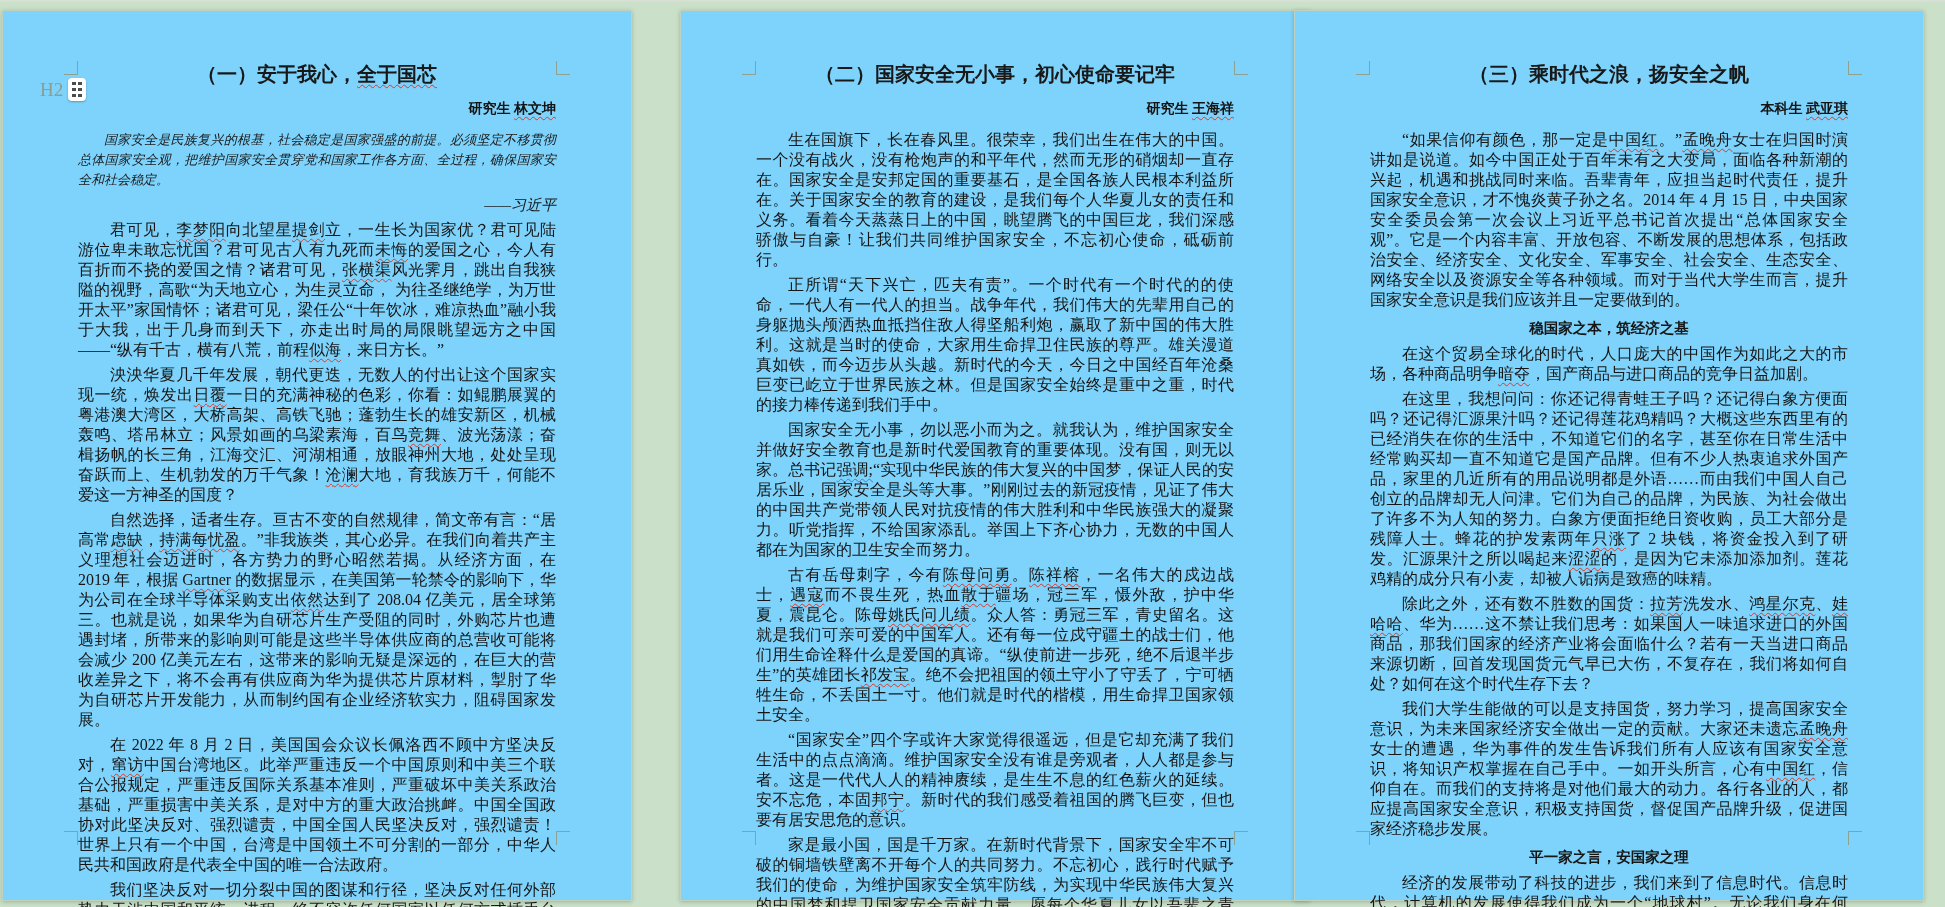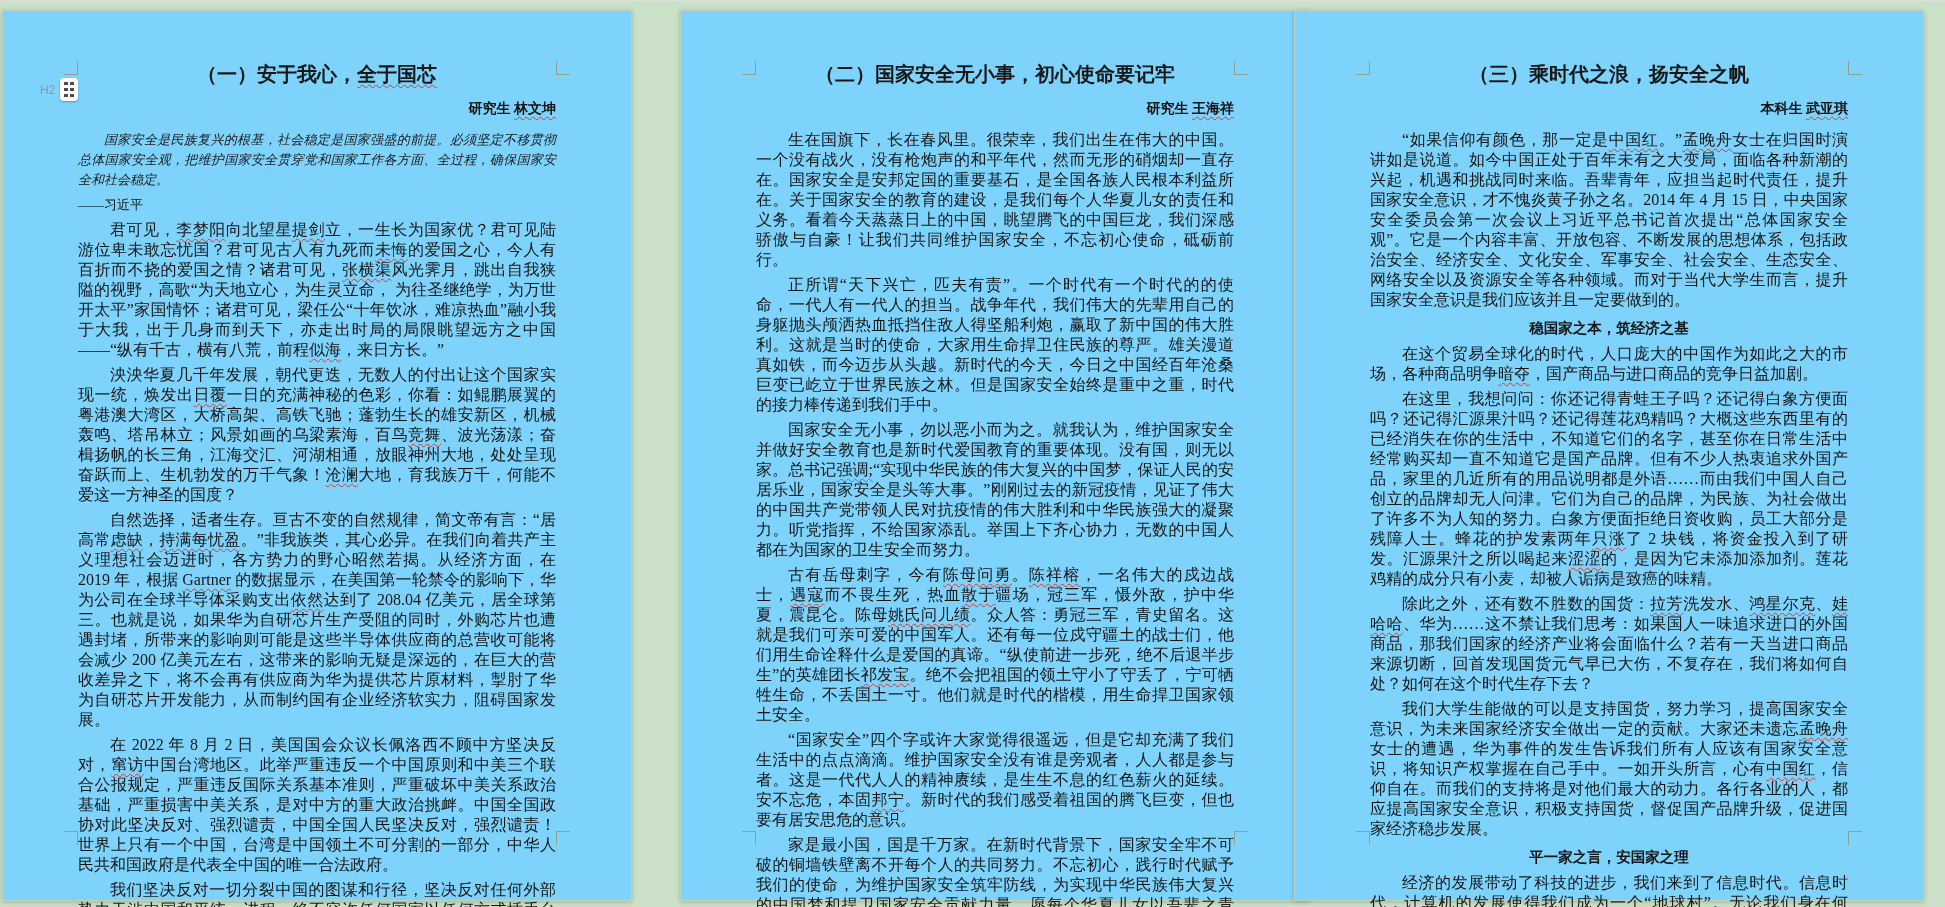--- a/index.html
+++ b/index.html
@@ -33,21 +33,21 @@
   }
   .author{
     font-size:14px;line-height:18px;text-align:right;
     color:#141414;margin:0 0 12px 0;font-weight:bold;
   }
   .blk{
     font-size:16px;line-height:20px;color:#161616;
     text-align:justify;text-indent:2em;margin:5px 0;
   }
   .blk.quote{font-style:italic;font-size:13px;color:#1b1b1b;}
-  .blk.attribution{text-align:left;text-indent:0;font-size:13px;margin-top:2px;}
+  .blk.attribution{text-align:right;text-indent:0;font-style:italic;font-size:15px;margin-top:2px;}
   .blk.subheading{
     font-family:"Liberation Sans", sans-serif;
     font-weight:700;font-size:14.5px;text-align:center;text-indent:0;
     margin:8px 0 6px 0;color:#161616;
   }
   .sp{
     text-decoration:underline wavy #d93a2b 1px;
     text-decoration-skip-ink:none;text-underline-offset:3px;
   }
   .gr{
@@ -58,22 +58,22 @@
   
   .mark{position:absolute;width:13px;height:13px;border:0 solid #8fa08f;}
   .mark.tl{left:61px;top:50px;border-right-width:1px;border-bottom-width:1px;}
   .mark.tr{right:61px;top:50px;border-left-width:1px;border-bottom-width:1px;}
   .mark.bl{left:61px;top:820px;border-right-width:1px;border-top-width:1px;}
   .mark.br{right:61px;top:820px;border-left-width:1px;border-top-width:1px;}
 
   
   .gizmo{position:absolute;left:40px;top:76px;display:flex;align-items:center;gap:5px;z-index:6;}
   .h2label{
-    font-family:Liberation Sans, sans-serif;
-    font-size:12px;color:#8d9c8d;user-select:none;text-align:center;
+    font-family:Liberation Serif, serif;
+    font-size:19px;color:#8d9c8d;user-select:none;text-align:center;
   }
   .handle{
     width:18px;height:23px;background:#ffffff;border-radius:4px;
     box-shadow:0 1px 2px rgba(0,0,0,.28);
     display:grid;grid-template-columns:repeat(2,4px);grid-template-rows:repeat(3,4px);
     gap:2px;place-content:center;cursor:grab;
   }
   .handle i{width:3.5px;height:3.5px;background:#4c4c4c;display:block;}
 </style>
 </head>

